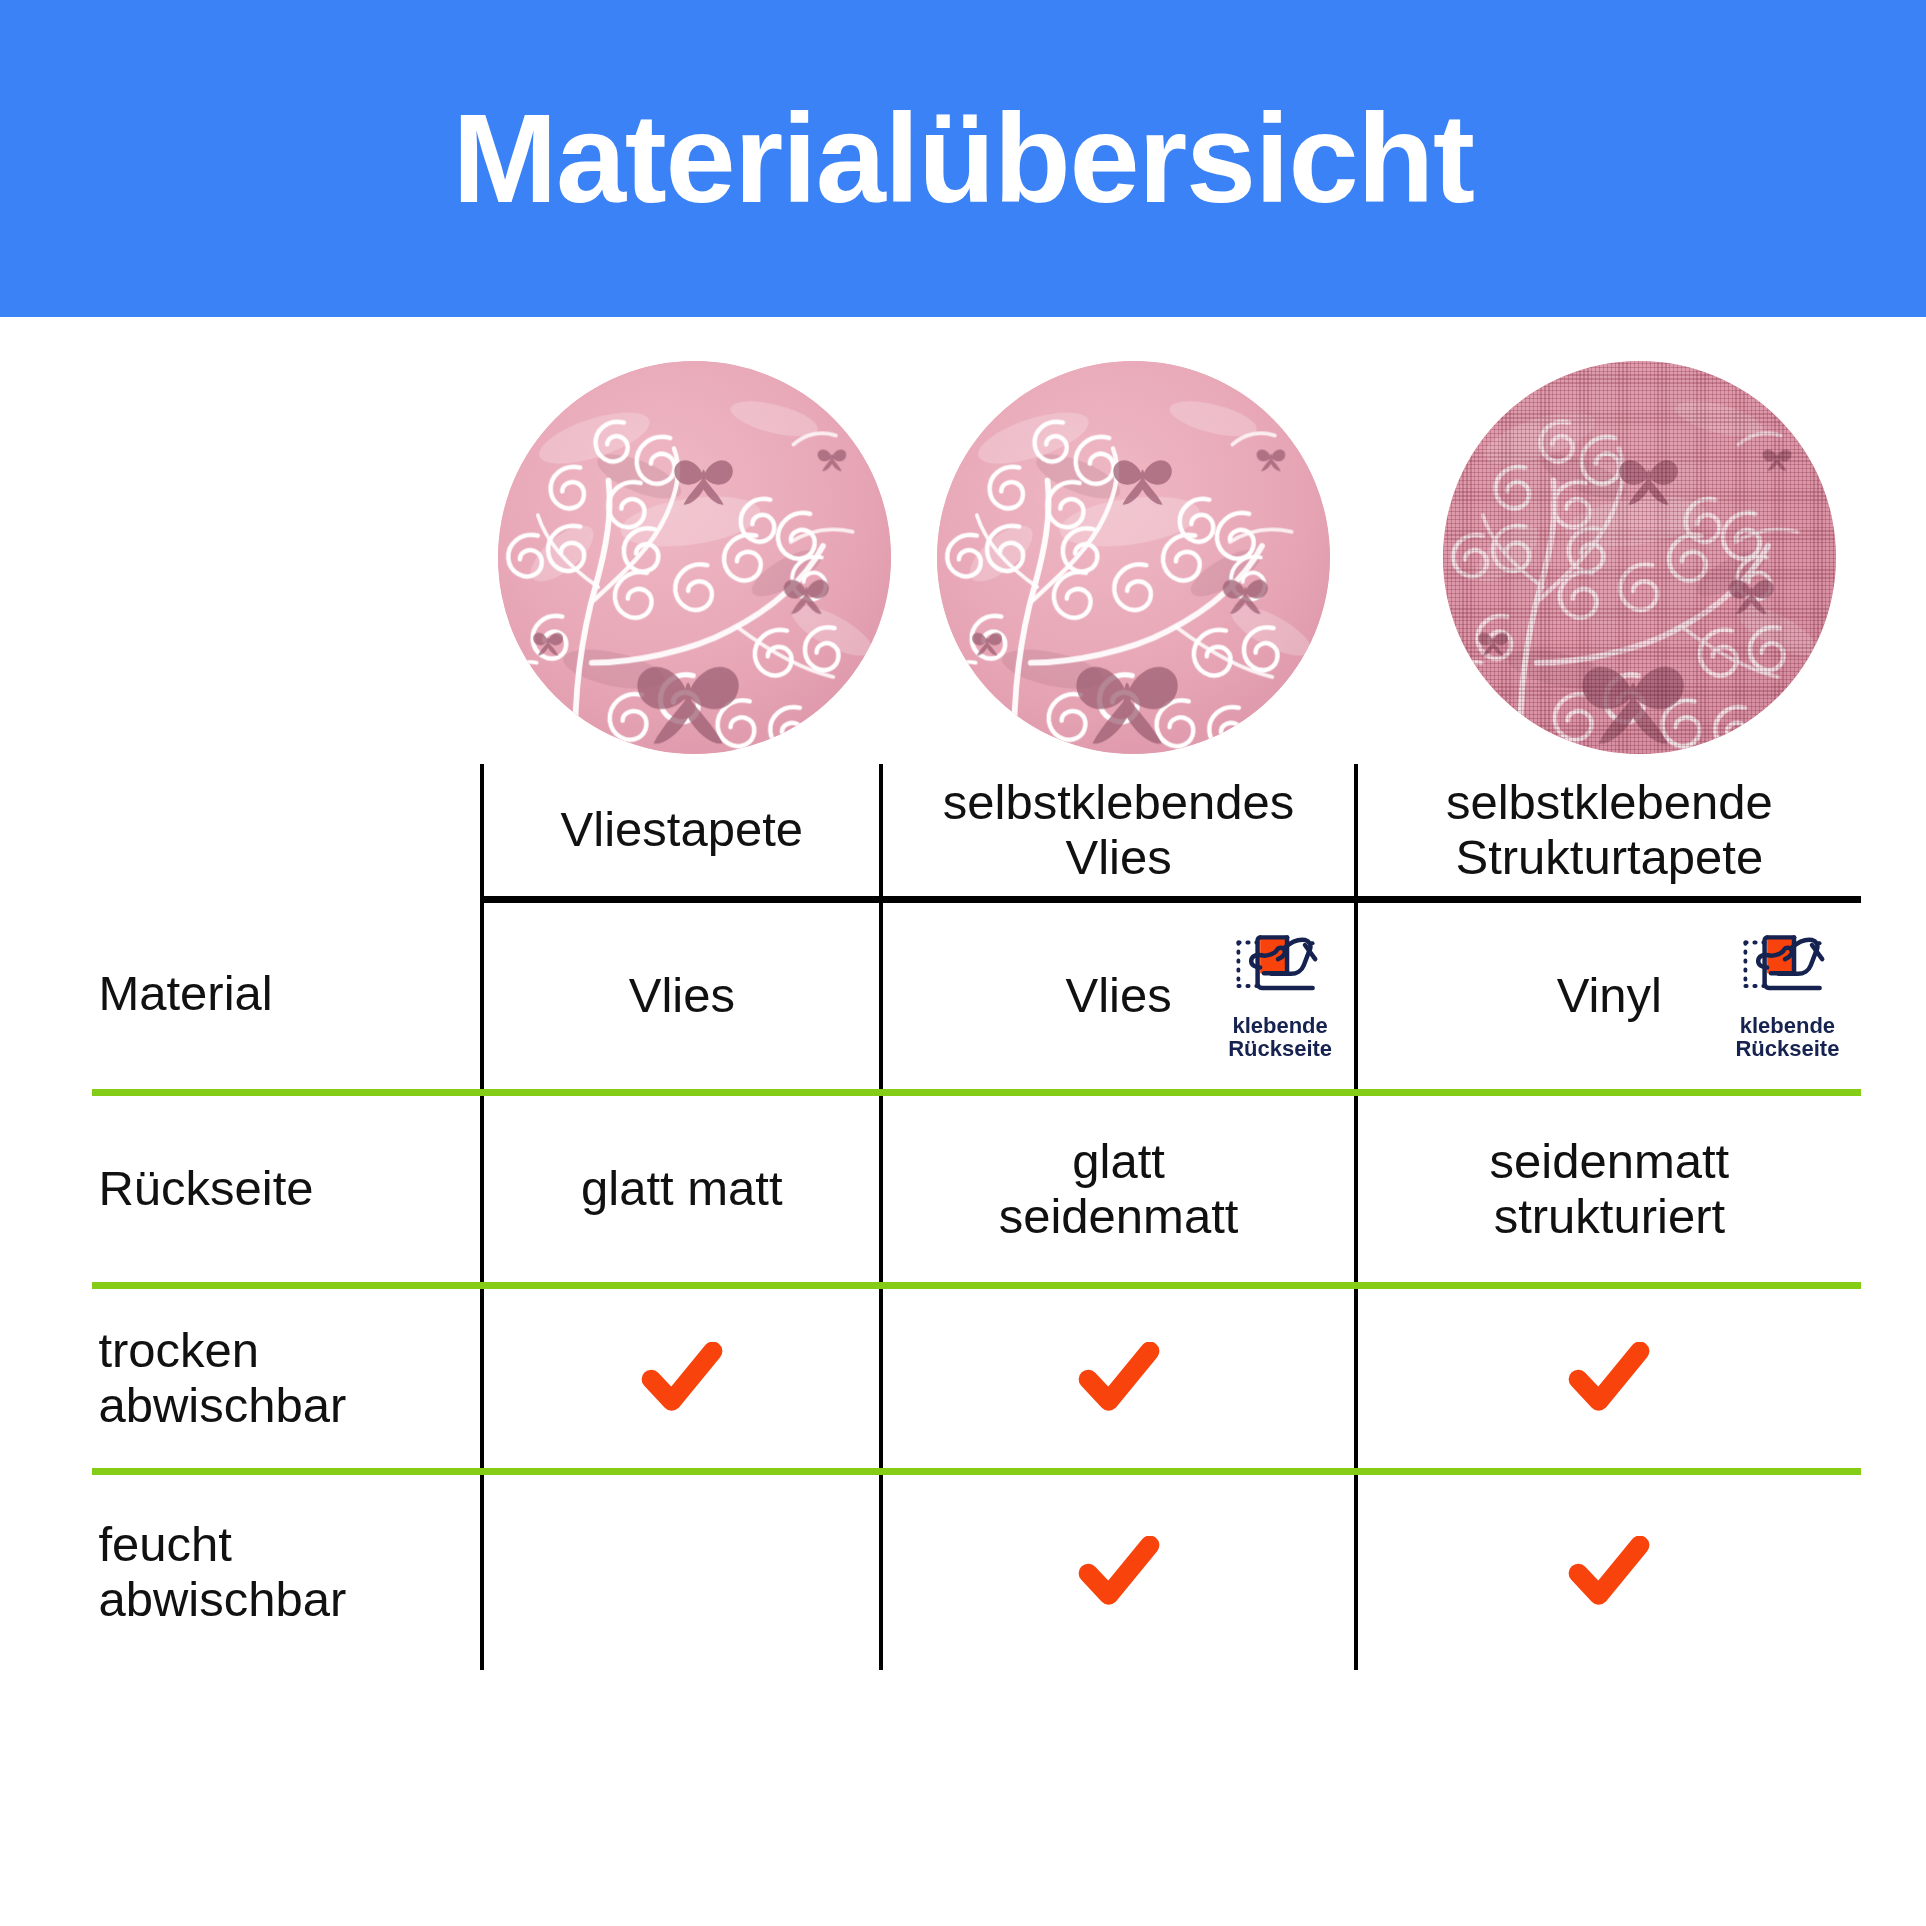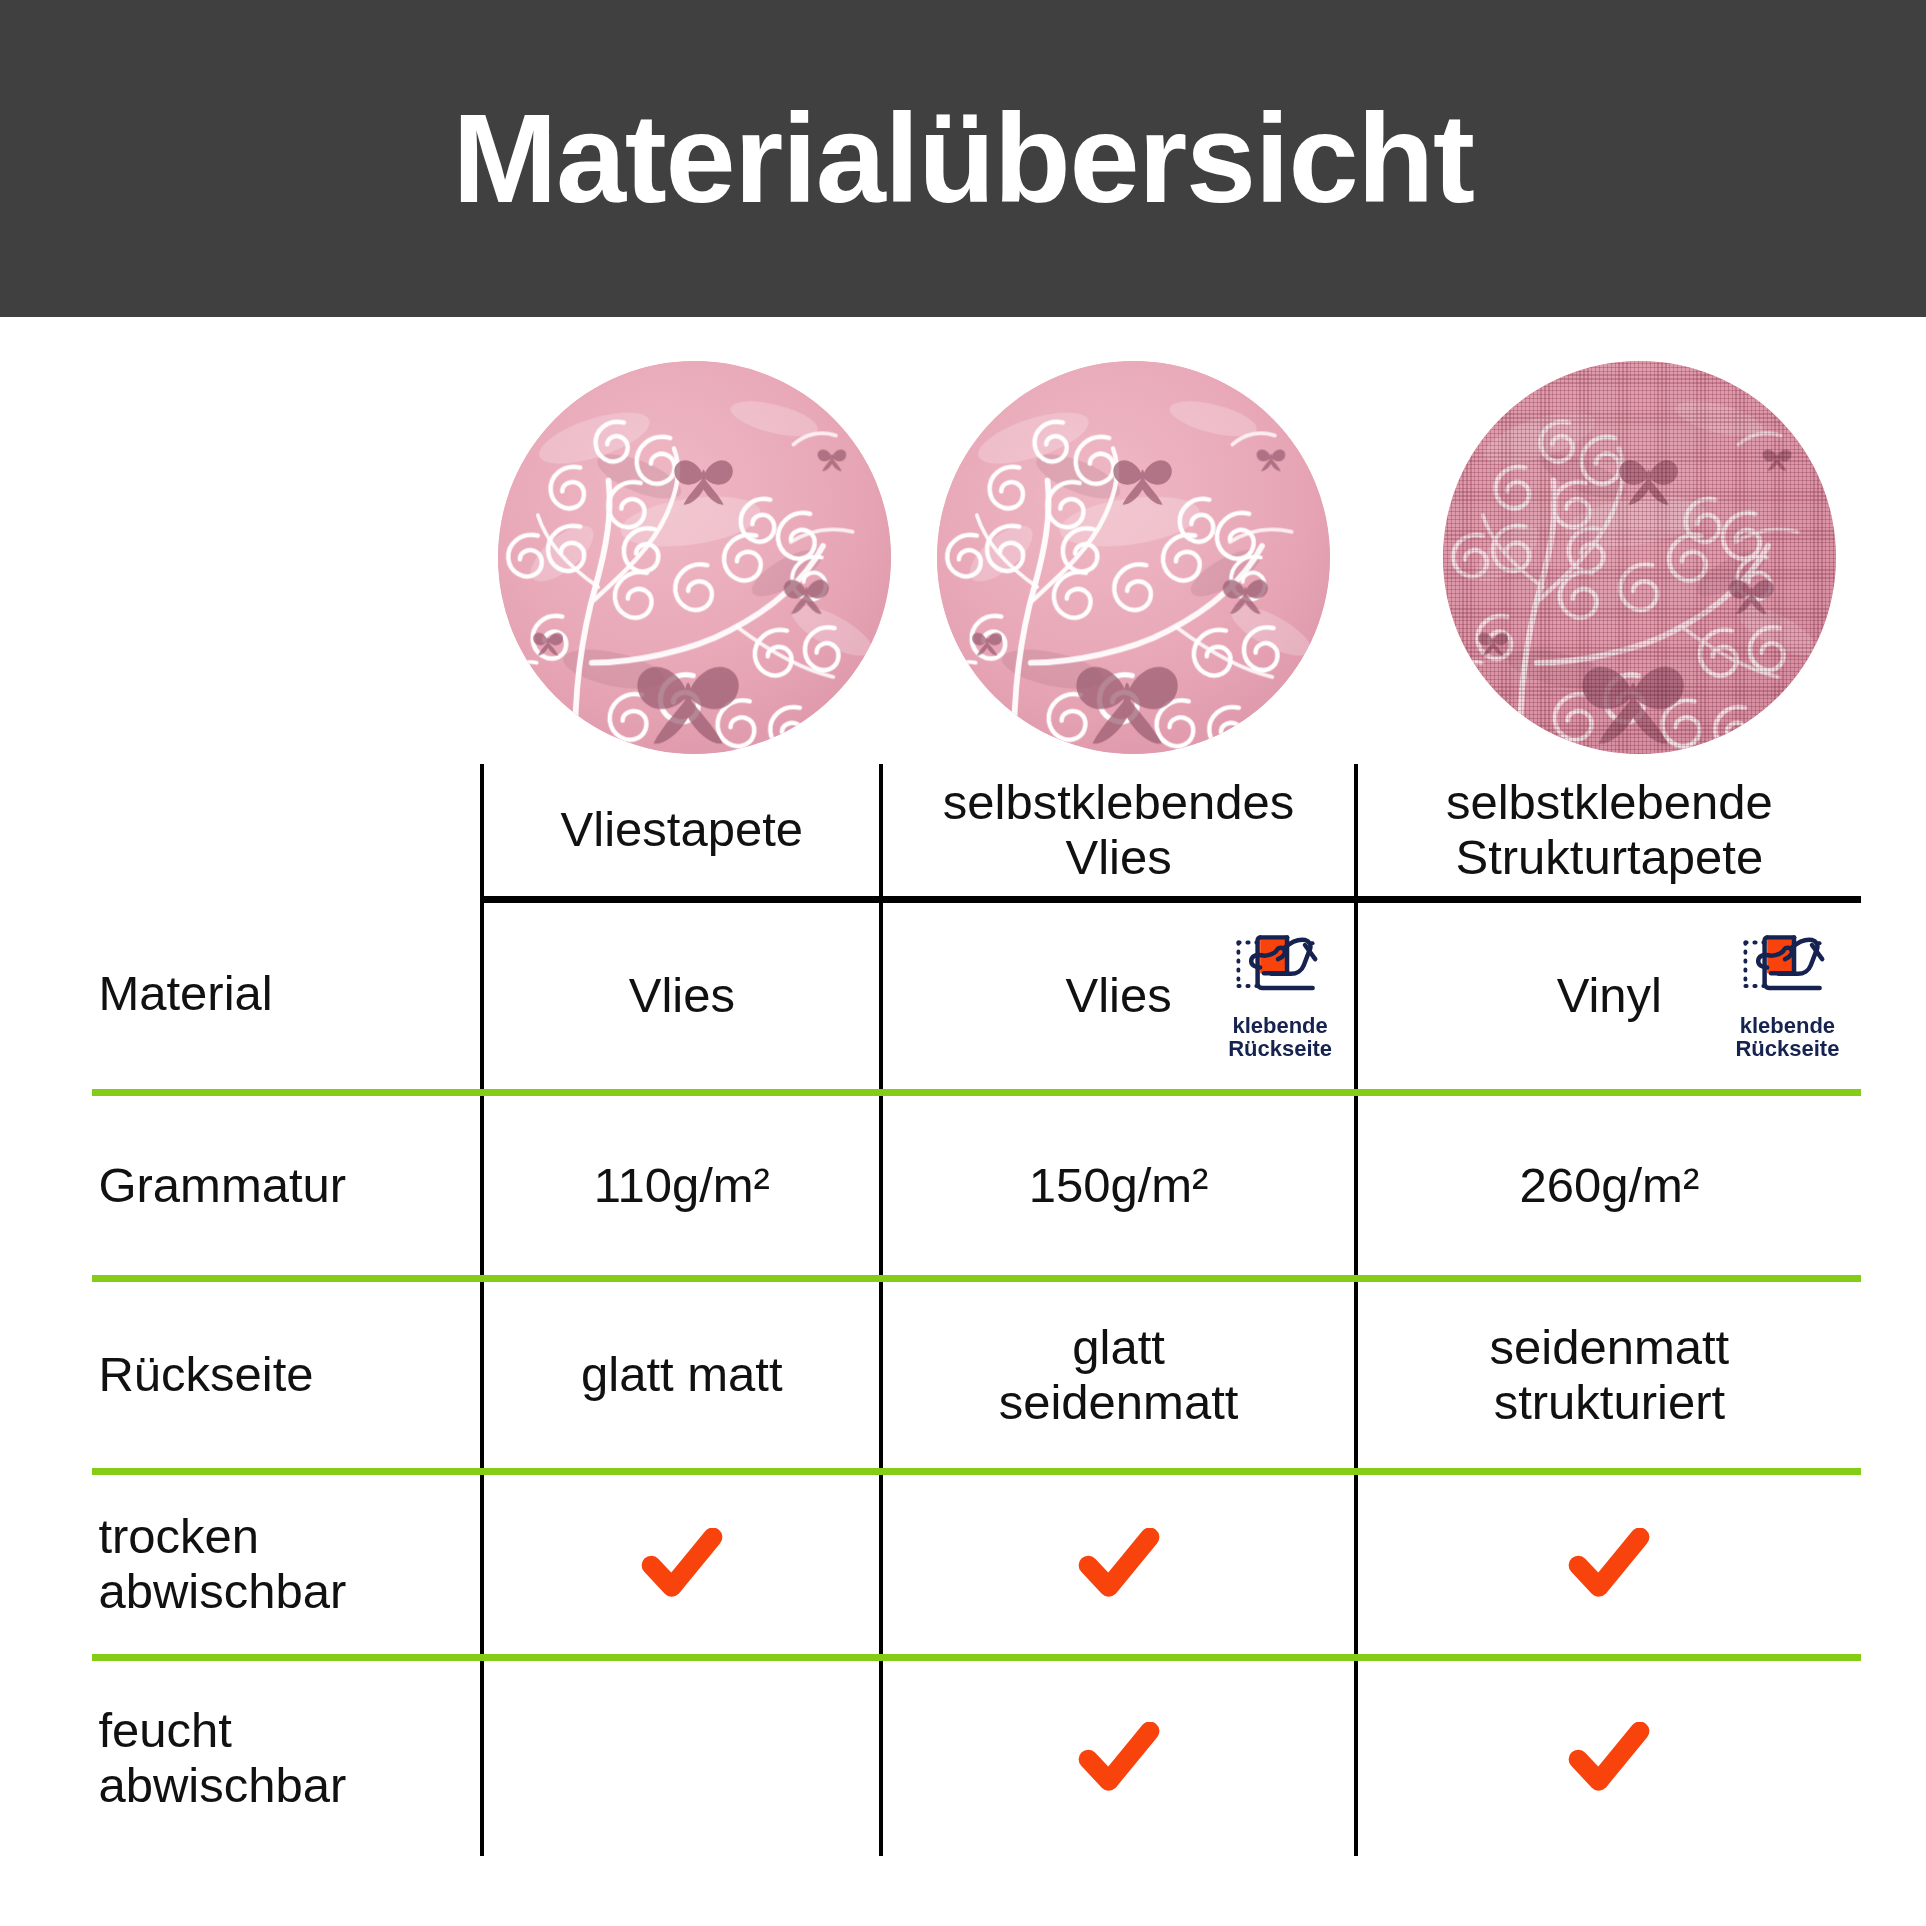--- a/index.html
+++ b/index.html
@@ -19,21 +19,21 @@
     background: #ffffff;
   }
 
   
   .header-bar {
     position: absolute;
     left: 0;
     top: 0;
     width: 1926px;
     height: 317px;
-    background: #404040;
+    background: #3b82f6;
     display: flex;
     align-items: center;
     justify-content: center;
   }
   .header-title {
     color: #ffffff;
     font-family: "Liberation Sans", sans-serif;
     font-weight: bold;
     font-size: 126px;
     letter-spacing: -1.3px;
@@ -398,28 +398,20 @@
                 <path d="M124 19 H136" stroke="#16224f" stroke-width="6" stroke-linecap="round" stroke-dasharray="2 10"></path>
               </svg>
               <div class="badge-text">
                 <div>klebende</div>
                 <div>Rückseite</div>
               </div>
             </div>
           </td>
         </tr>
 
-        <tr class="row-h-gram">
-          <td class="rowlabel">
-            <span>Grammatur</span>
-          </td>
-          <td>110g/m²</td>
-          <td>150g/m²</td>
-          <td>260g/m²</td>
-        </tr>
 
         <tr class="row-h-ober">
           <td class="rowlabel">
             <span>Rückseite</span>
           </td>
           <td>glatt matt</td>
           <td>
             <div>glatt</div>
             <div>seidenmatt</div>
           </td>

